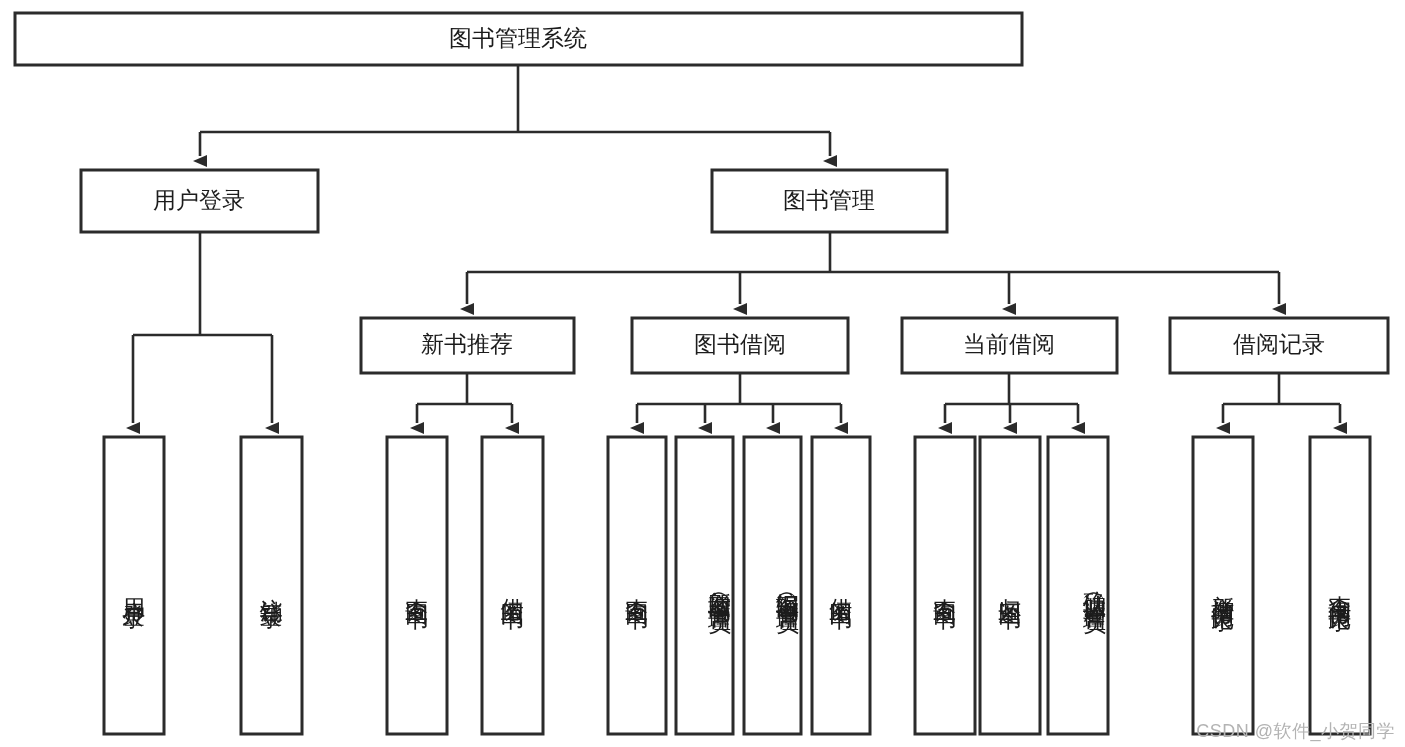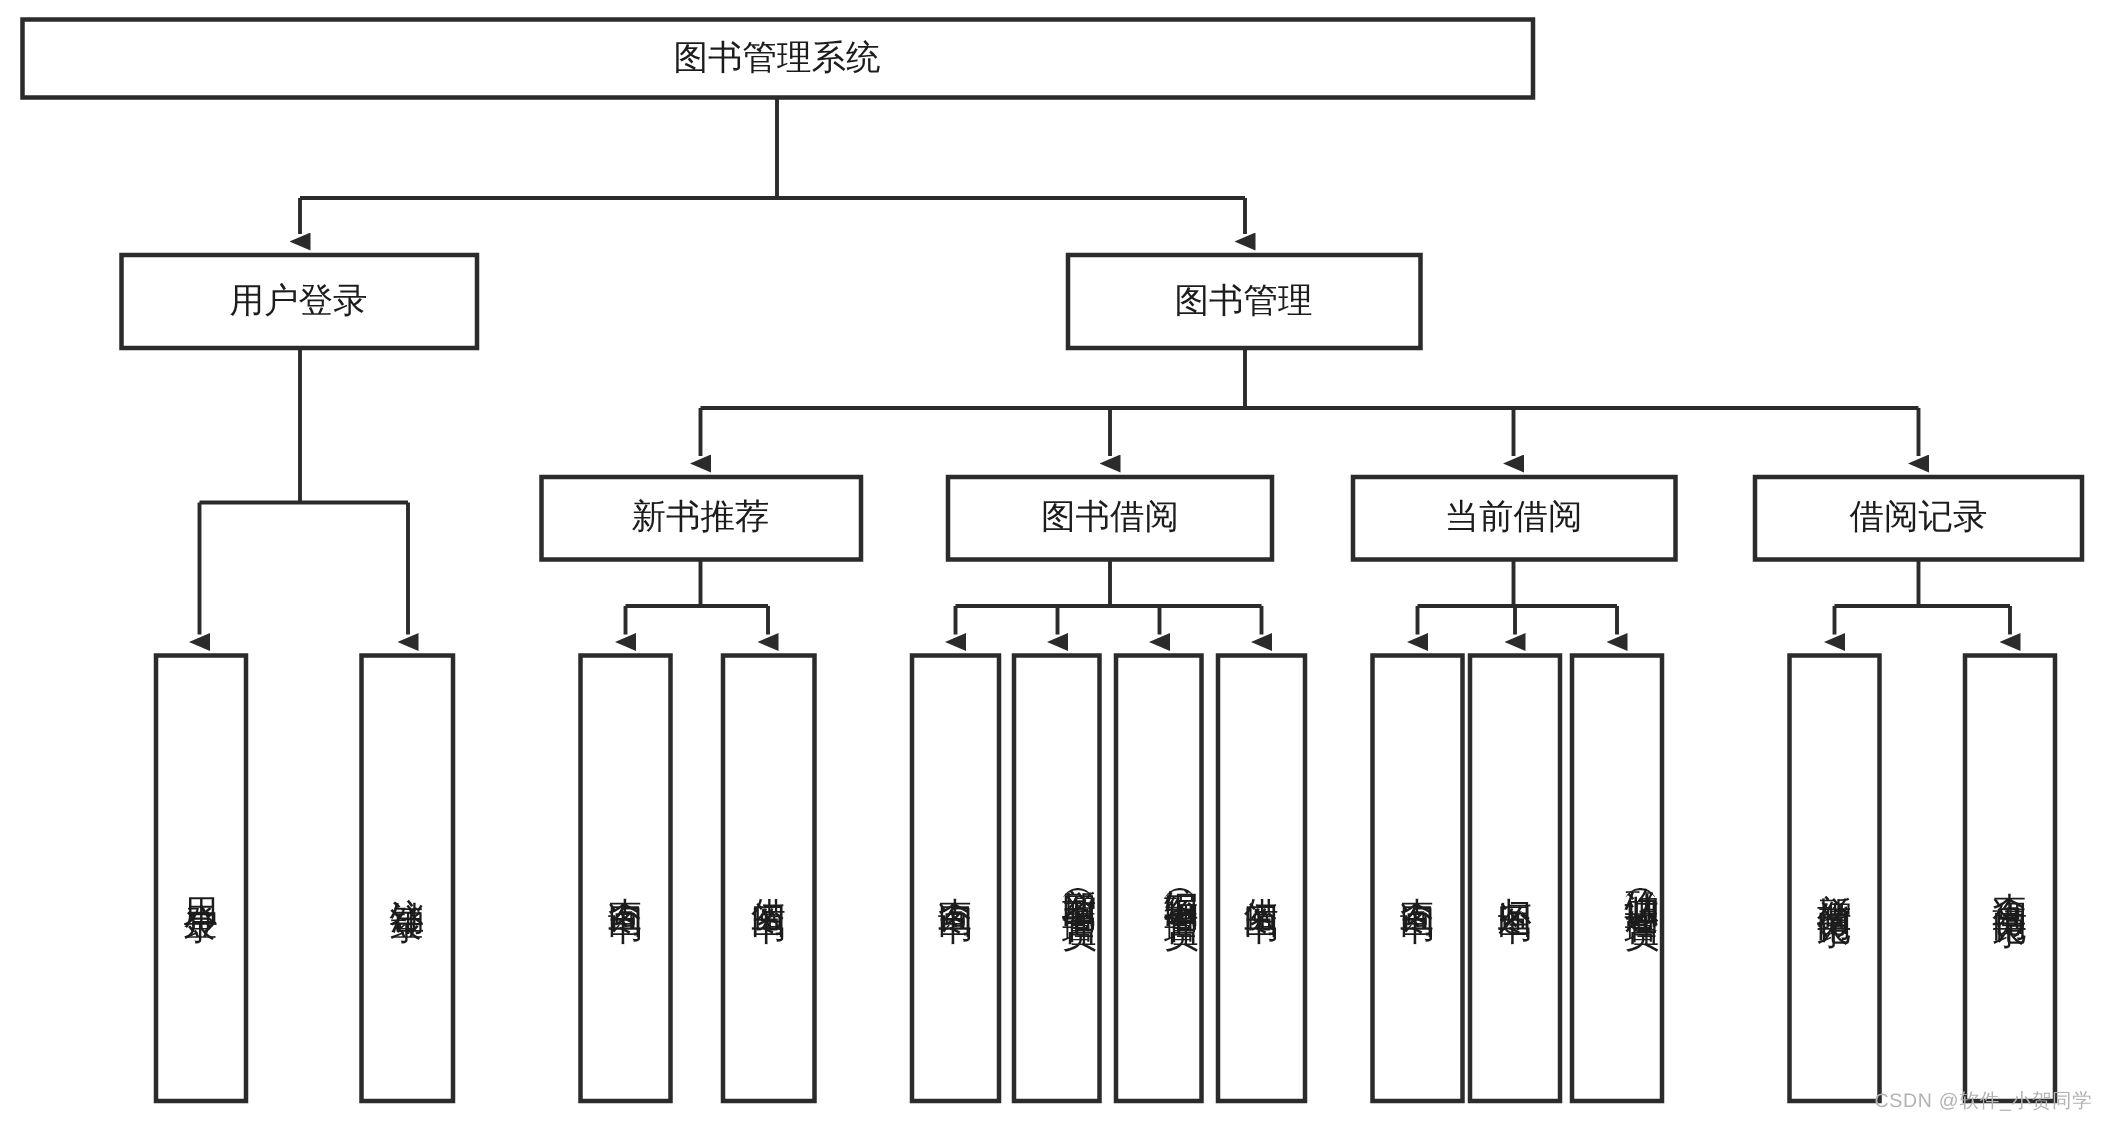--- a/index.html
+++ b/index.html
@@ -24,21 +24,21 @@
     text-orientation:upright;
     font-family:"Liberation Sans","DejaVu Sans",sans-serif;
     font-size:23px;line-height:1.16;letter-spacing:3px;
     color:#1c1c1c;
     white-space:nowrap;
     pointer-events:none;
   }
   .watermark{
     position:absolute;right:10px;bottom:4px;
     font-family:"Liberation Sans","DejaVu Sans",sans-serif;
-    font-size:13px;color:#b3b3b3;
+    font-size:18px;color:#b3b3b3;
     letter-spacing:0.5px;
     user-select:none;
   }
 </style>
 </head>
 <body>
 
 <svg id="canvas" viewBox="0 0 1405 747">
   <defs>
     <marker id="arrow" markerWidth="12" markerHeight="14" refX="1" refY="7" orient="auto" markerUnits="userSpaceOnUse">

